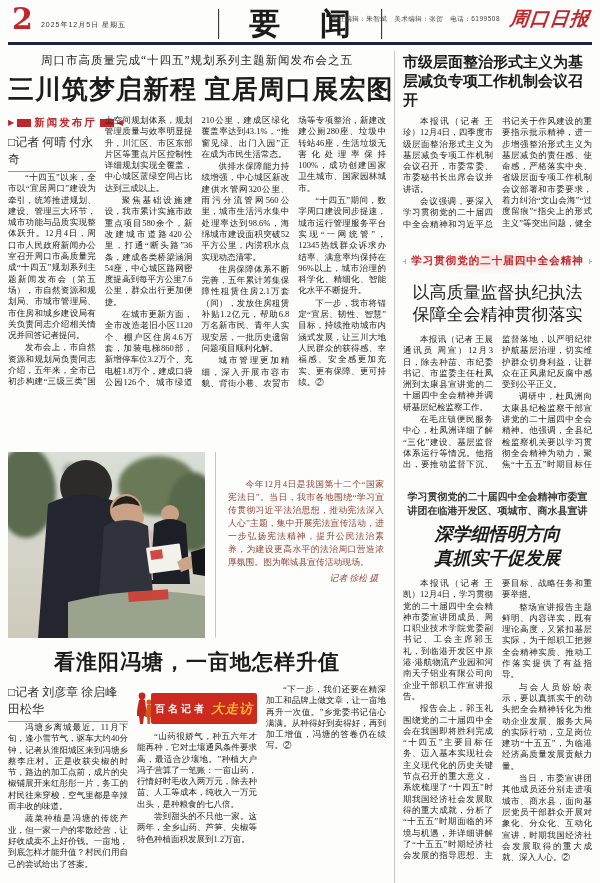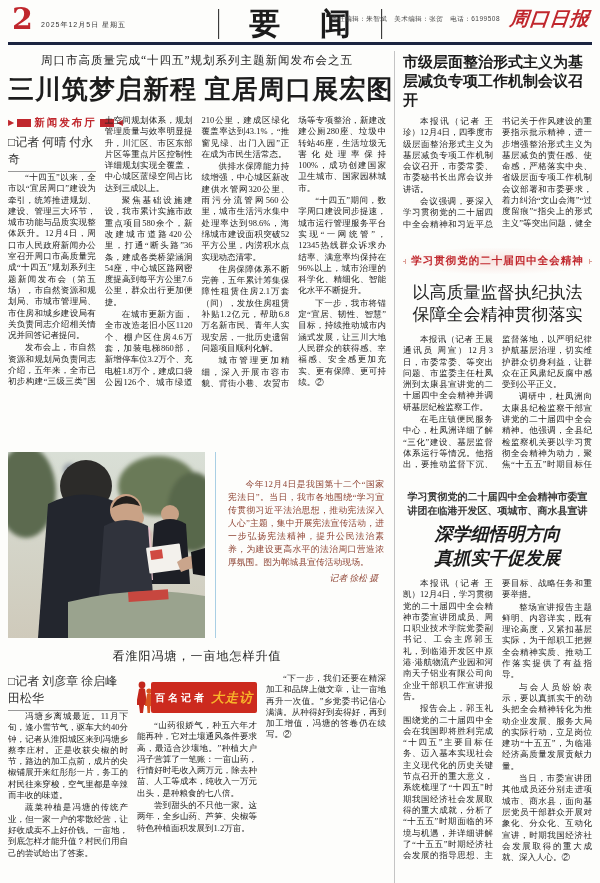--- a/index.html
+++ b/index.html
@@ -42,21 +42,21 @@
   .byline { font-size:12px; color:#333; border-bottom:1px solid #999; padding-bottom:3px; }
   
   .photo-row { display:flex; margin-top:5px; height:186px; }
   .photo { width:197px; height:186px; flex:none; overflow:hidden; background:#99a79a; }
   .photo svg { display:block; }
   .caption-box { flex:1; margin-left:10px; border-left:1px solid #a9cfe4; padding:26px 2px 0 12px; }
   .caption-text { font-size:8.8px; line-height:13px; color:#8f4434; 
     text-align:justify; text-indent:2em; }
   .caption-credit { font-size:8.8px; color:#8f4434; font-style:italic; text-align:right; margin-top:4px; padding-right:6px; }
   
-  .sec2-title { text-align:center; font-size:12px; font-weight:normal; letter-spacing:1px; margin:10px 0 8px 0; }
+  .sec2-title { text-align:center; font-size:21px; font-weight:bold; letter-spacing:1px; margin:10px 0 8px 0; }
   .threecol { display:flex; gap:9px; height:212px; overflow:hidden; }
   .threecol .tcol { flex:1; overflow:hidden; }
   .banner { position:relative; margin:0 0 5px 0; }
   .banner svg { display:block; }
   .banner-bar { position:absolute; left:14px; right:0; bottom:2px; height:31px; background:#cc2a1e;
     border-radius:2px; display:flex; align-items:center; justify-content:center; gap:4px; }
   .banner-t1 { color:#fff; font-size:10px; font-weight:bold; letter-spacing:3px; }
   .banner-t2 { color:#f7b32a; font-size:13px; font-weight:bold; font-style:italic; letter-spacing:1px; }
   
   .r-title1 { font-size:15px; font-weight:bold; line-height:19px; margin:2px 0 6px 0; }
@@ -234,21 +234,21 @@
         <span class="dline l"></span>
         <span class="dtext">学习贯彻党的二十届四中全会精神</span>
         <span class="dline r"></span>
       </div>
 
       <h3 class="r-title2">
         <span>以高质量监督执纪执法</span><br>
         <span>保障全会精神贯彻落实</span>
       </h3>
       <div class="twocol h-b">
-          <p class="para">本报讯（记者 王晨 通讯员 周宣）12月3日，市委常委、等突出问题、市监委主任杜凤洲到太康县宣讲党的二十届四中全会精神并调研基层纪检监察工作。</p>
+          <p class="para">本报讯（记者 王晨 通讯员 周宣）12月3日，除去种苗、市纪委书记、市监委主任杜凤洲到太康县宣讲党的二十届四中全会精神并调研基层纪检监察工作。</p>
           <p class="para">在毛庄镇便民服务中心，杜凤洲详细了解“三化”建设、基层监督体系运行等情况。他指出，要推动监督下沉、监督落地，以严明纪律护航基层治理，切实维护群众切身利益，让群众在正风肃纪反腐中感受到公平正义。</p>
           <p class="para">调研中，杜凤洲向太康县纪检监察干部宣讲党的二十届四中全会精神。他强调，全县纪检监察机关要以学习贯彻全会精神为动力，聚焦“十五五”时期目标任务，以高质量监督执纪执法保障全会各项决策部署落地见效，为谱写中国式现代化周口篇章提供坚强纪律保障。②</p>
         </div>
 
       <div class="r-kicker">学习贯彻党的二十届四中全会精神市委宣讲团在临港开发区、项城市、商水县宣讲</div>
       <h3 class="r-title3">
         <span>深学细悟明方向</span><br>
         <span>真抓实干促发展</span>
       </h3>
       <div class="twocol h-c">

